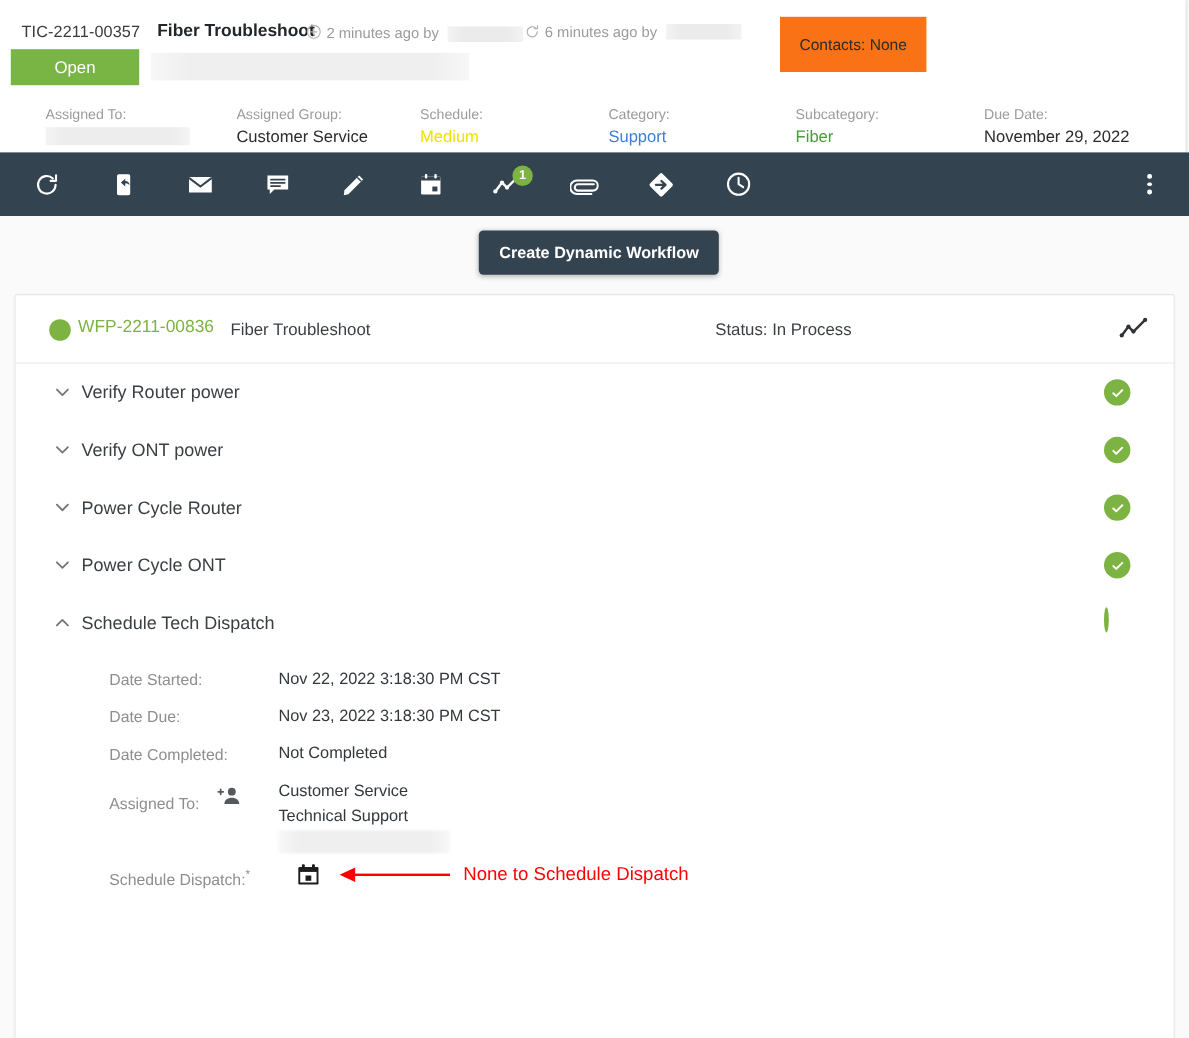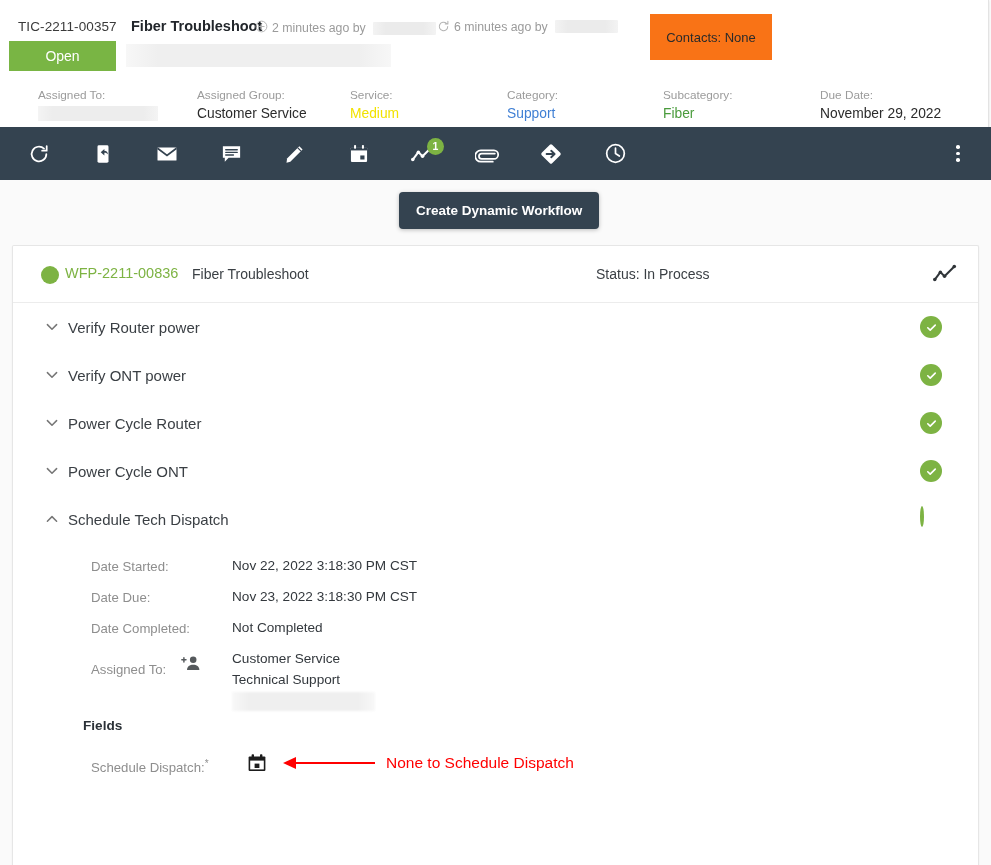--- a/index.html
+++ b/index.html
@@ -415,21 +415,21 @@
     <div class="fields-row">
       <div class="fld" style="left:38px;top:4px">
         <span class="lbl">Assigned To:</span>
         <span class="r-assignee"></span>
       </div>
       <div class="fld" style="left:197px;top:4px">
         <span class="lbl">Assigned Group:</span>
         <span class="val">Customer Service</span>
       </div>
       <div class="fld" style="left:350px;top:4px">
-        <span class="lbl">Service:</span>
+        <span class="lbl">Schedule:</span>
         <span class="val medium">Medium</span>
       </div>
       <div class="fld" style="left:507px;top:4px">
         <span class="lbl">Category:</span>
         <span class="val link">Support</span>
       </div>
       <div class="fld" style="left:663px;top:4px">
         <span class="lbl">Subcategory:</span>
         <span class="val green">Fiber</span>
       </div>
@@ -667,23 +667,20 @@
               <path d="M3.2 3.2v4.6M0.9 5.5h4.6" stroke="#55595c" stroke-width="1.6" stroke-linecap="round"></path>
             </svg>
         </span>
         <span class="assign-names">
           <span>Customer Service</span><br>
           <span>Technical Support</span>
           <span class="r-assign3"></span>
         </span>
       </div>
 
-      <div style="position:relative;height:34px">
-        <span class="fields-title">Fields</span>
-      </div>
 
       <div style="position:relative;height:50px">
         <span class="sd-label" style="top:6px"><span>Schedule Dispatch:</span><sup>*</sup></span>
         <span class="cal-btn" style="top:1px">
           <svg width="20" height="20" viewBox="0 0 20 20">
               <rect x="1.6" y="3.4" width="16.8" height="14.6" rx="1" fill="#1d1d1d"></rect>
               <rect x="3.2" y="7.6" width="13.6" height="8.8" fill="#ffffff"></rect>
               <rect x="4.6" y="1.2" width="2.4" height="4" rx="0.8" fill="#1d1d1d"></rect>
               <rect x="13" y="1.2" width="2.4" height="4" rx="0.8" fill="#1d1d1d"></rect>
               <rect x="7.6" y="10.6" width="4.8" height="4.4" fill="#1d1d1d"></rect>

